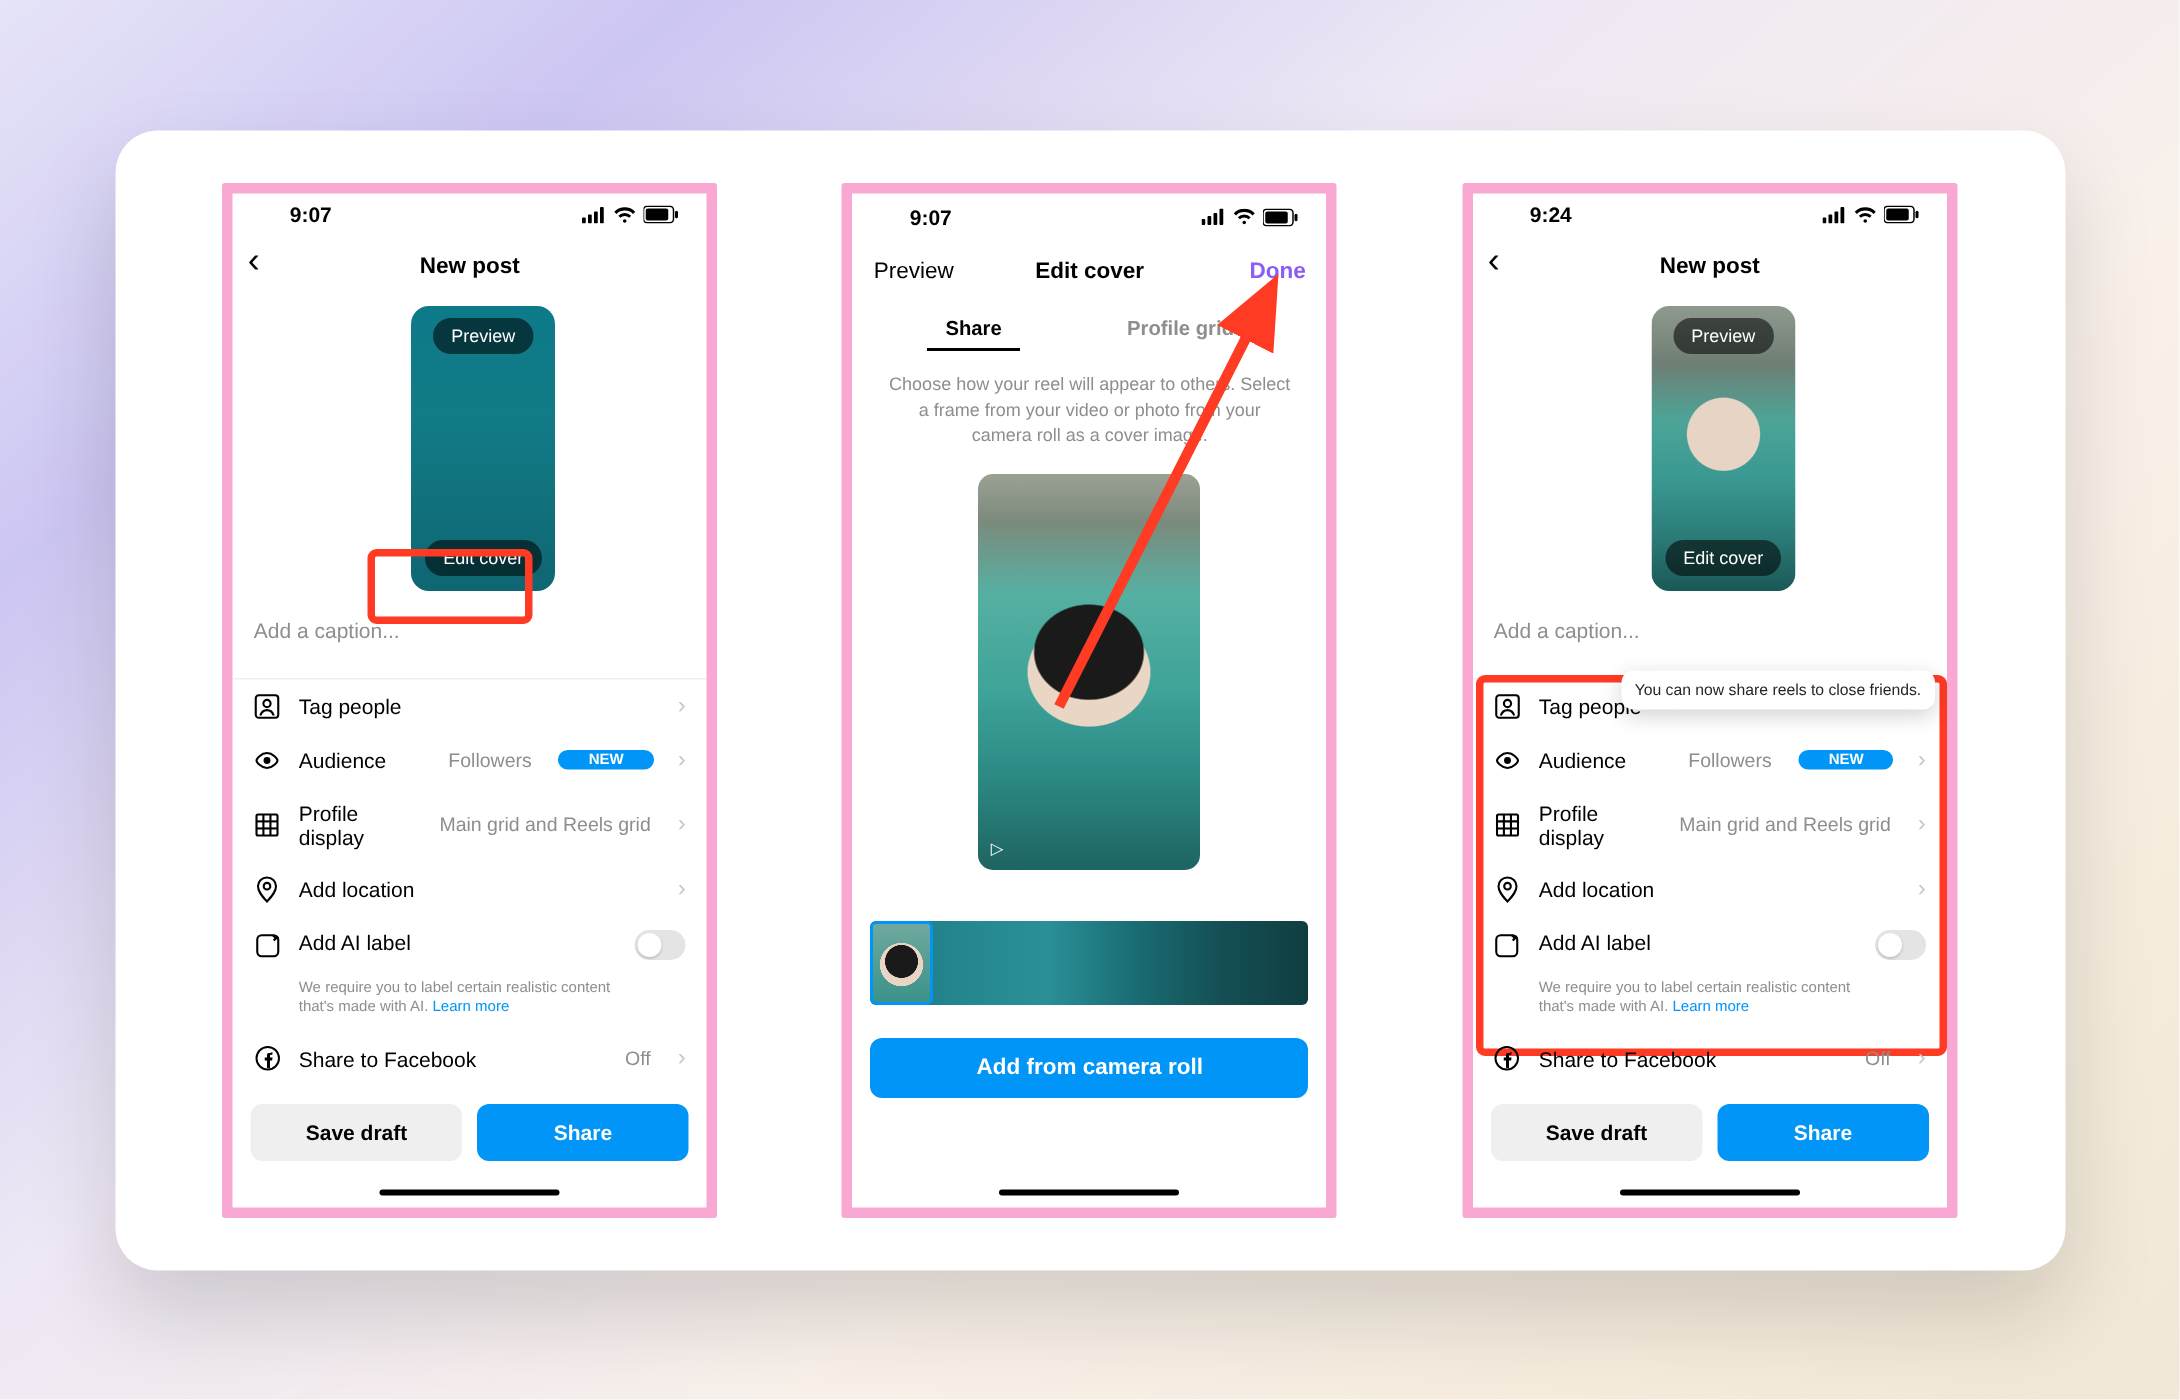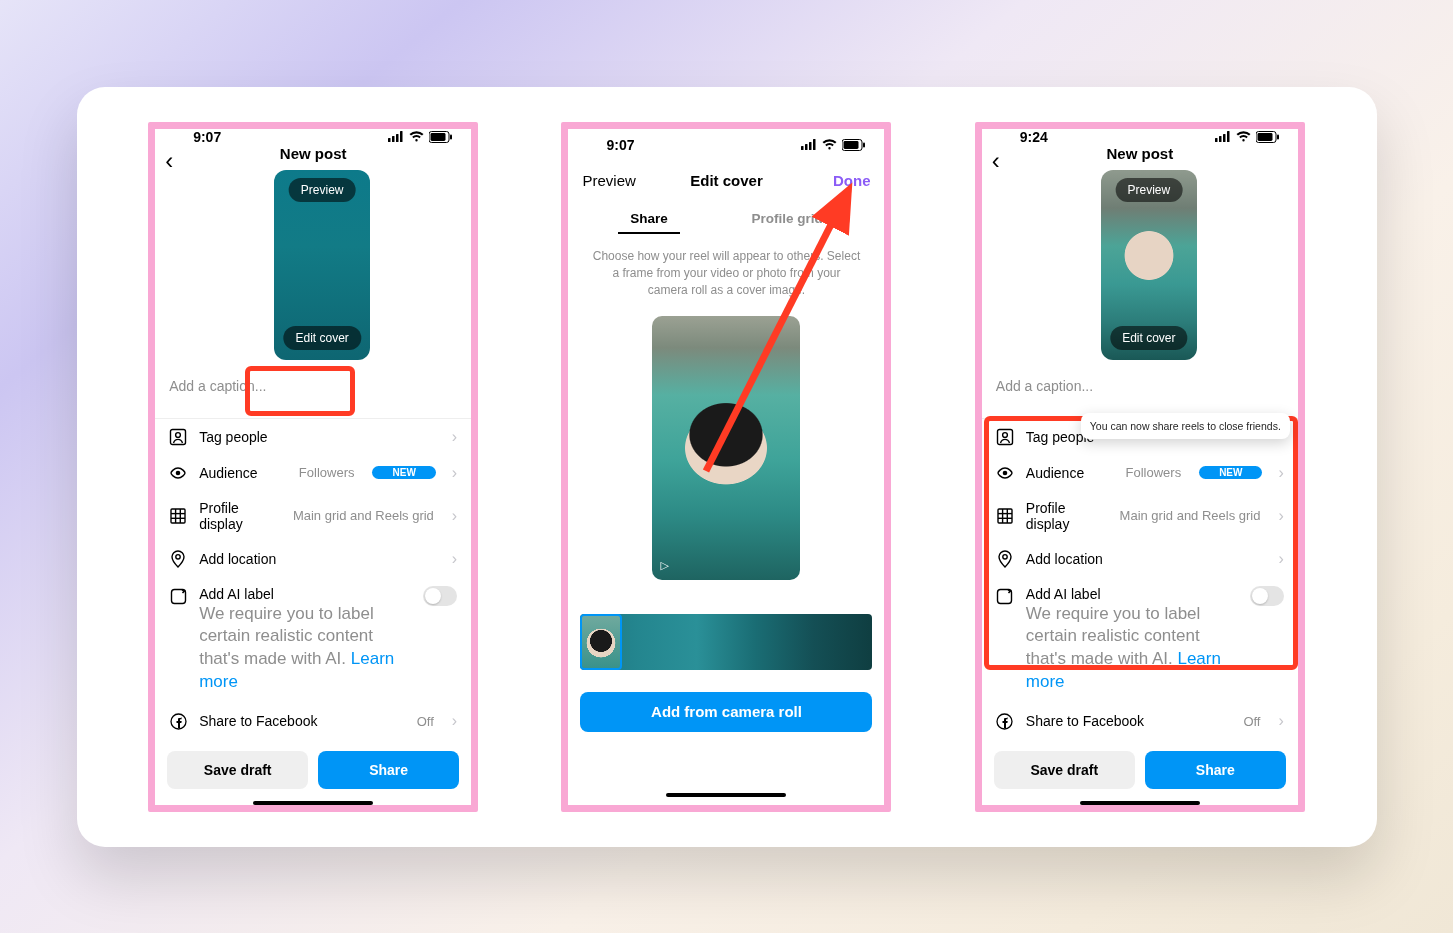--- a/index.html
+++ b/index.html
@@ -38,21 +38,21 @@
   .caption{padding:18px 14px 24px;color:#8e8e8e;font-size:14px;}
   .option-list{border-top:1px solid #eee;}
   .opt{display:flex;align-items:center;padding:9px 14px;gap:12px;font-size:14px;border-bottom:0;position:relative;min-height:16px;}
   .opt .icon{width:18px;height:18px;flex:0 0 18px;display:flex;align-items:center;justify-content:center;}
   .opt .label{flex:1;color:#000;}
   .opt .val{color:#8e8e8e;font-size:13px;margin-right:2px;}
   .opt .chev{color:#c7c7cc;font-size:16px;margin-left:4px;}
   .badge-new{background:#0095f6;color:#fff;font-size:10px;font-weight:700;padding:1px 20px;border-radius:8px;margin-left:4px;}
   .ai-row{align-items:flex-start;}
   .ai-text .t1{font-size:14px;color:#000;}
-  .ai-text .t2{font-size:17px;color:#8e8e8e;line-height:1.35;margin-top:1px;}
+  .ai-text .t2{font-size:10px;color:#8e8e8e;line-height:1.35;margin-top:16px;}
   .ai-text .lm{color:#0095f6;}
   .toggle{width:34px;height:20px;background:#e4e4e4;border-radius:10px;position:relative;flex:0 0 34px;margin-left:auto;}
   .toggle::after{content:"";position:absolute;left:2px;top:2px;width:16px;height:16px;background:#fff;border-radius:50%;box-shadow:0 1px 2px rgba(0,0,0,.2);}
   .btn-row{display:flex;gap:10px;padding:12px 12px;margin-top:auto;}
   .btn{flex:1;height:38px;border-radius:8px;display:flex;align-items:center;justify-content:center;font-size:14px;font-weight:600;}
   .btn.gray{background:#efefef;color:#000;}
   .btn.blue{background:#0095f6;color:#fff;}
   .homebar{height:20px;display:flex;align-items:center;justify-content:center;}
   .homebar div{width:120px;height:4px;background:#000;border-radius:3px;}
 

